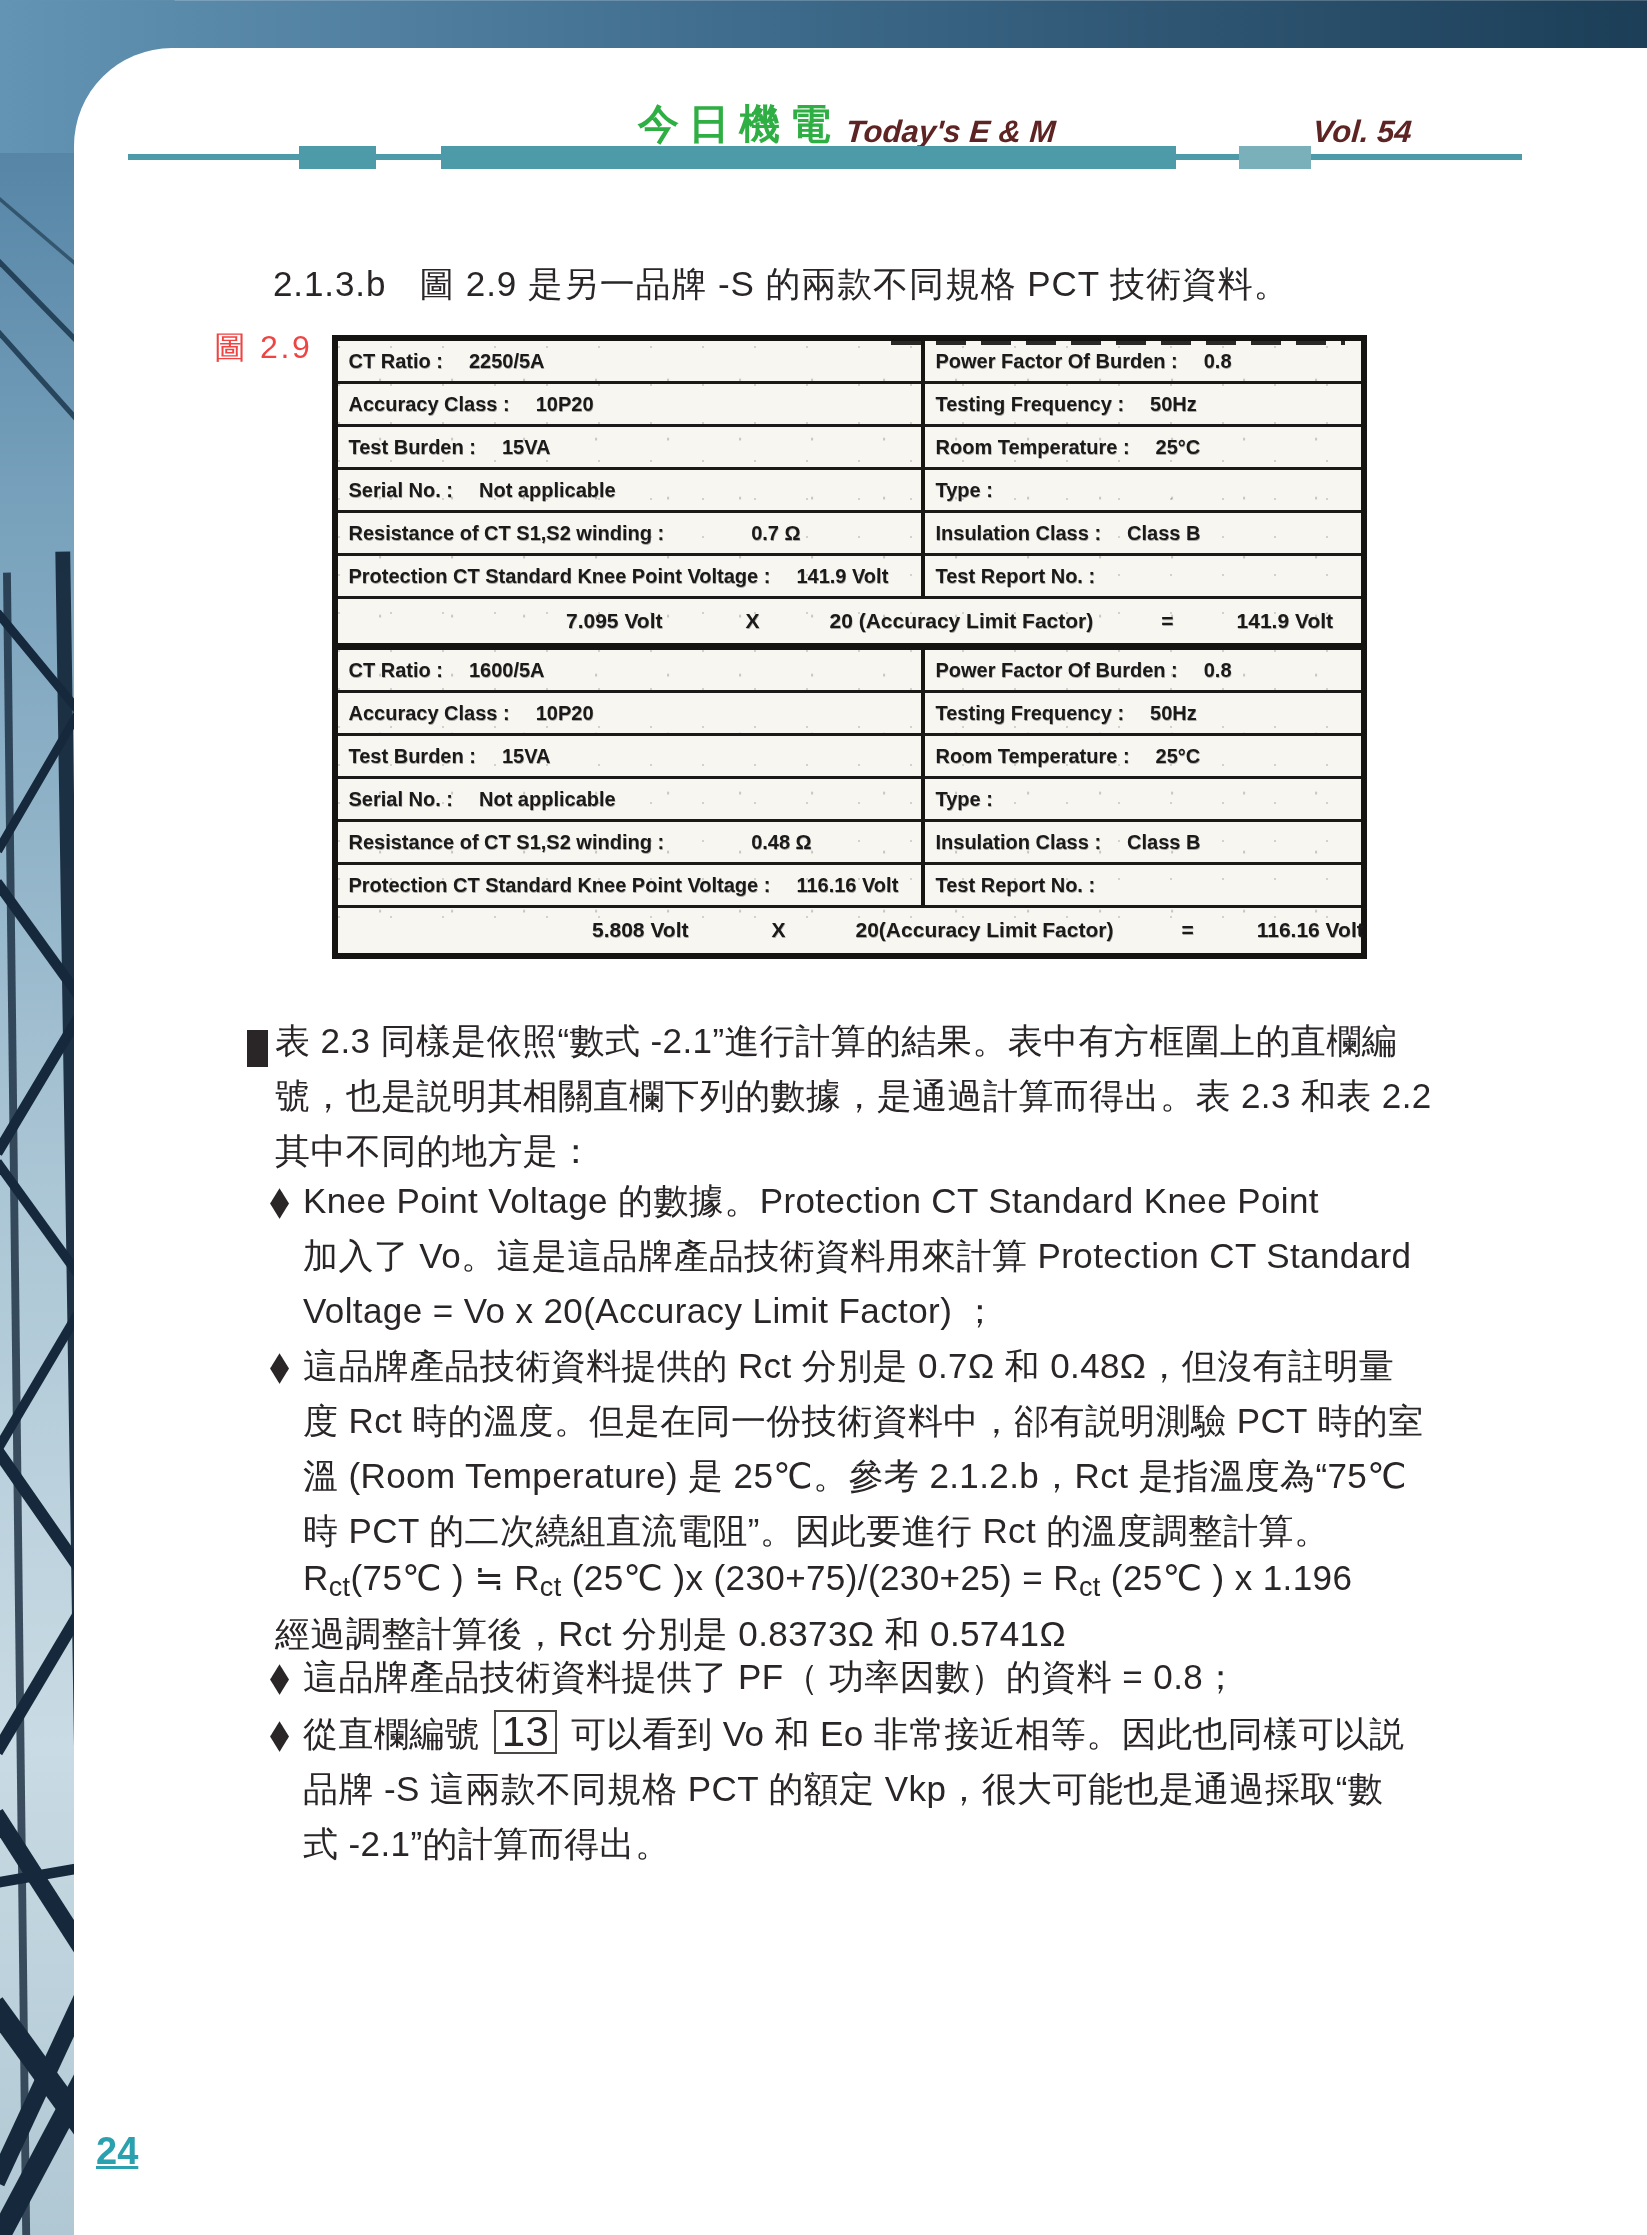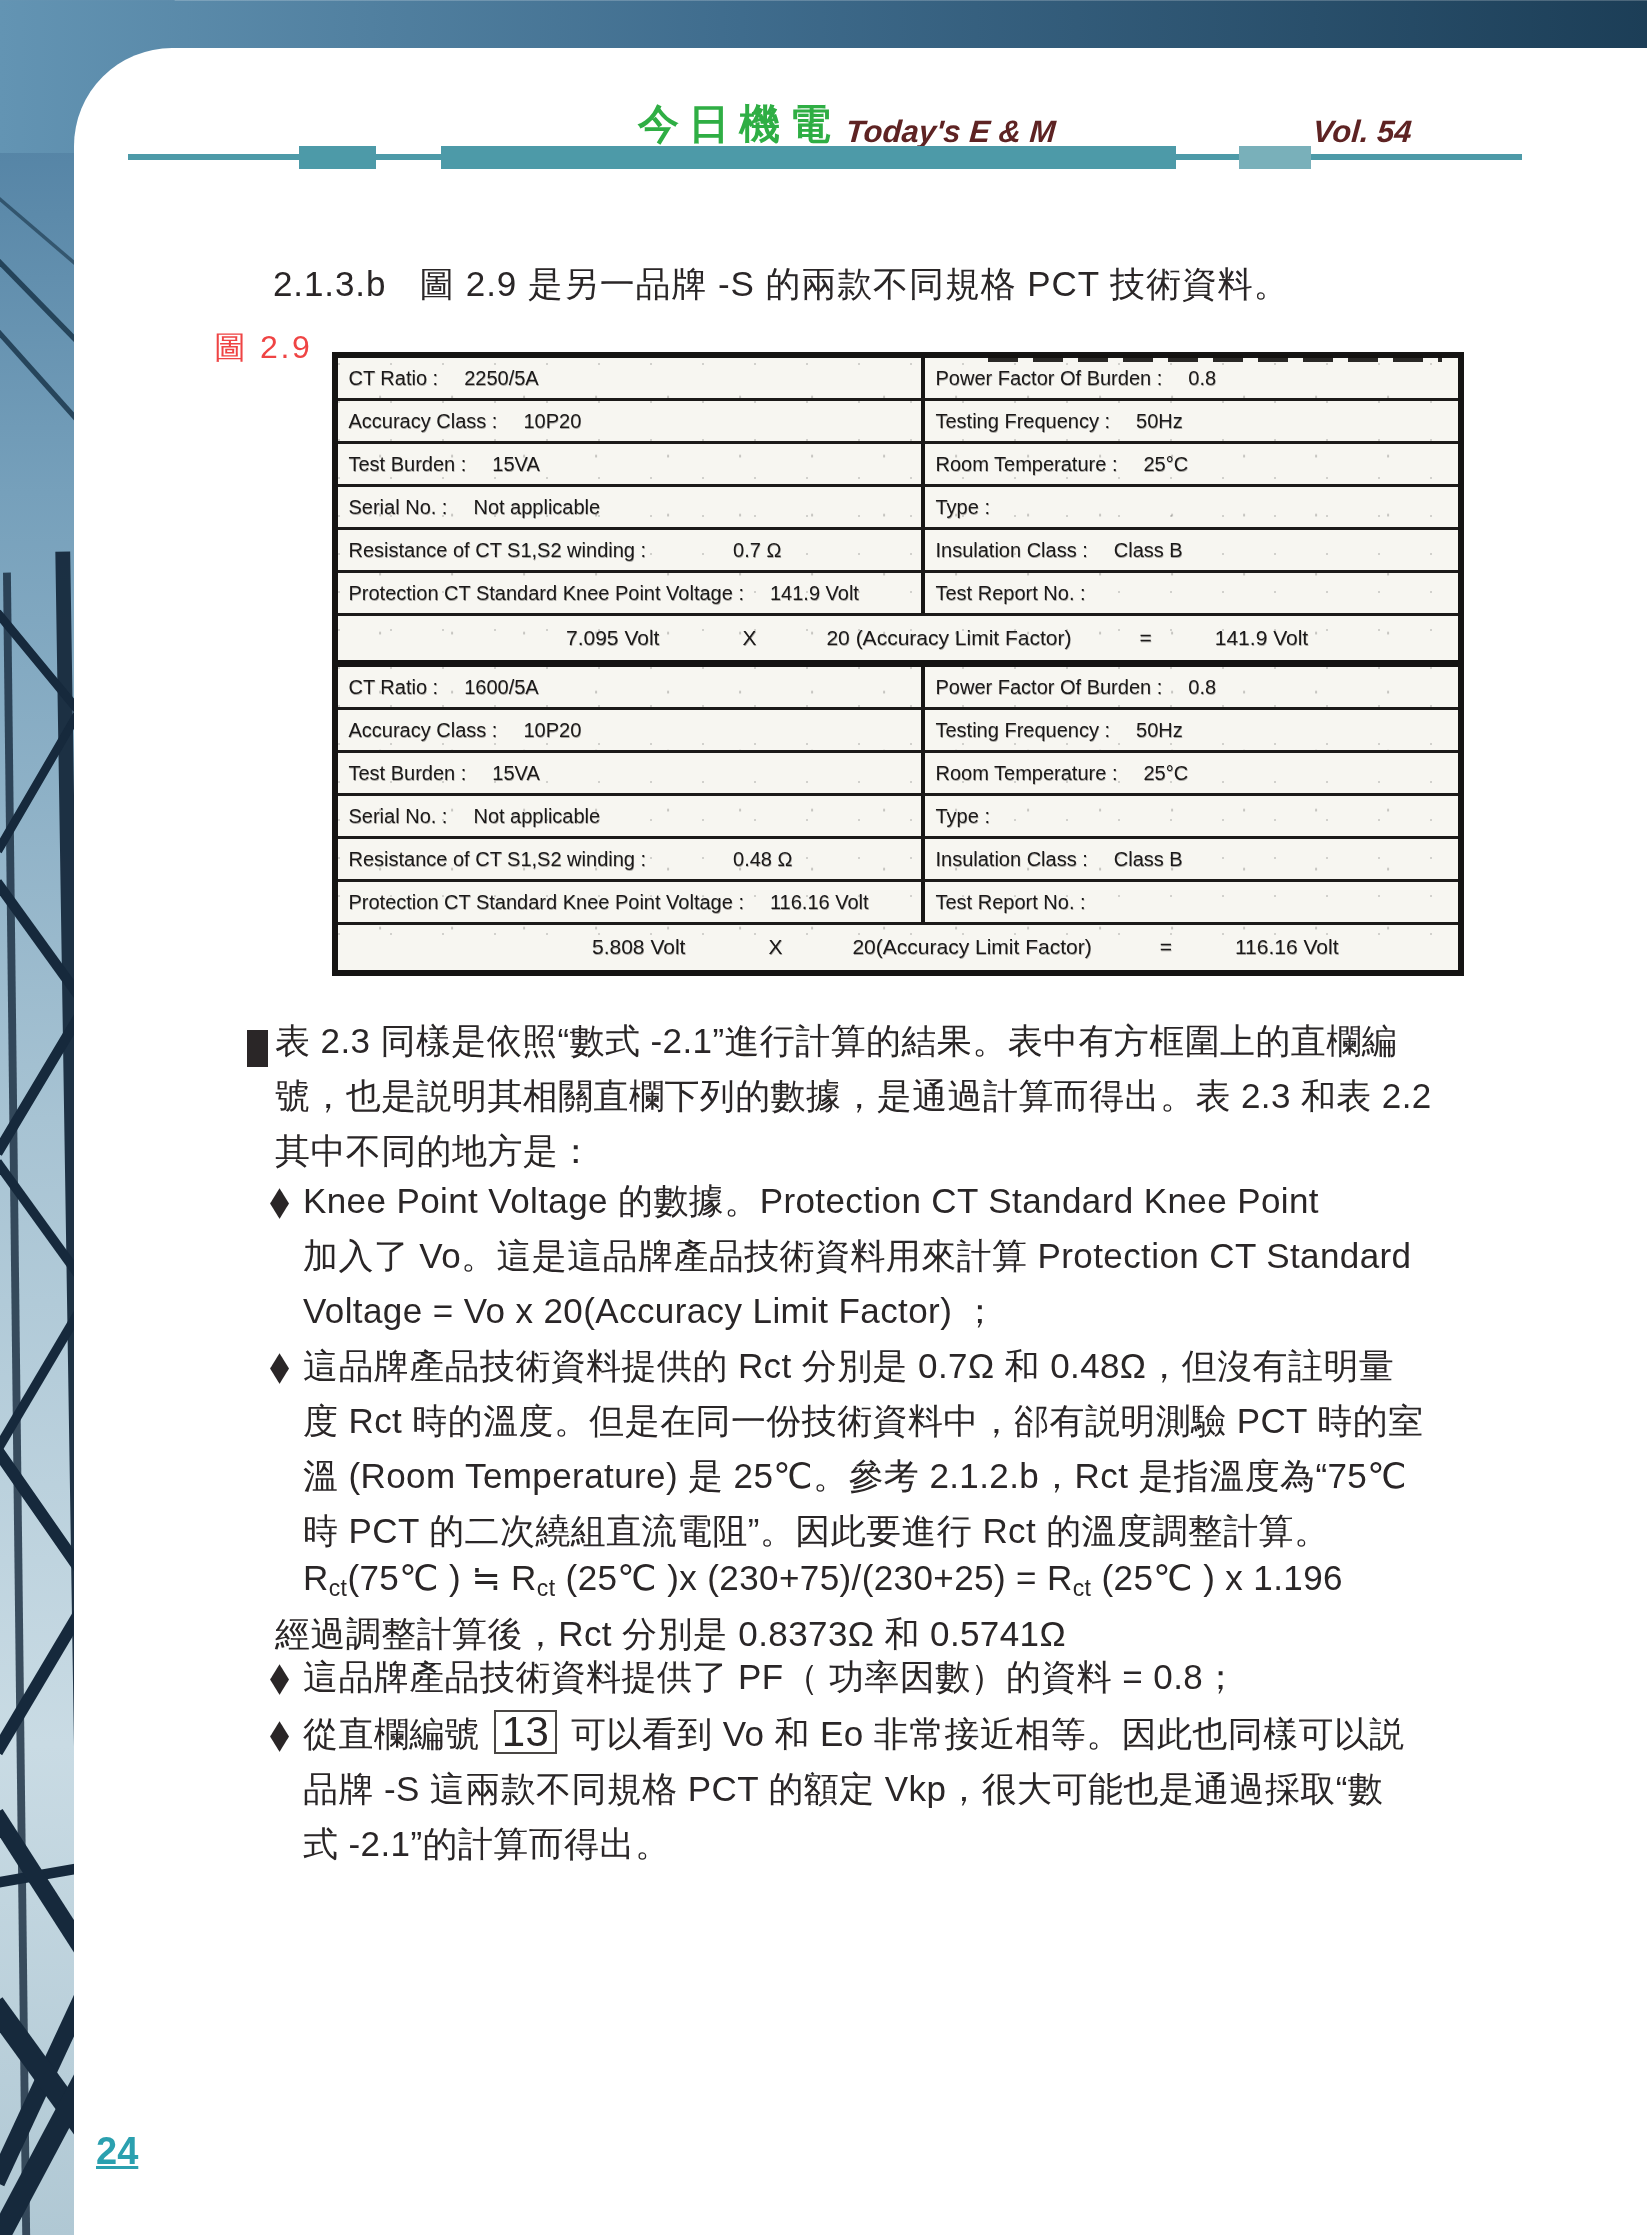--- a/index.html
+++ b/index.html
@@ -26,22 +26,22 @@
   .seg-c { left:1165px; width:72px; background:#79b0ba; }
 
   
   .sec-head { position:absolute; left:199px; top:213px; font-size:35px; color:#2a2627;
               letter-spacing:0.9px; white-space:nowrap; }
   .sec-head .num { margin-right:33px; }
   .fig-label { position:absolute; left:140px; top:278px; font-size:32px; color:#ef4444;
                letter-spacing:2.6px; white-space:nowrap; }
 
   
-  .ct-table { position:absolute; left:258px; top:304px; width:1132px; height:624px;
-              border:6.1px solid #151413; background:#f7f6f1; color:#1b1919; font-weight:normal;
+  .ct-table { position:absolute; left:258px; top:287px; width:1035px; height:624px;
+              border:6.1px solid #151413; background:#f7f6f1; color:#1b1919; font-weight:bold;
               background-image:
                 radial-gradient(circle, rgba(40,38,36,.28) 0.9px, transparent 1.5px),
                 radial-gradient(circle, rgba(40,38,36,.18) 0.9px, transparent 1.5px);
               background-size:72px 59px, 52px 38px; background-position:6.1px 9.6px, 27px 25px; }
   .ct-table * { text-shadow:0.5px 0.5px 0 rgba(25,22,20,.35); }
   .scan-smudge { position:absolute; top:-3.5px; right:15.7px; width:454px; height:7.9px; opacity:.9;
                  background:repeating-linear-gradient(90deg,#141210 0 30px, rgba(20,18,16,0) 30px 45px); }
   .half { position:relative; }
   .half.t2 { border-top:7.9px solid #141312; }
   .row  { display:flex; height:43px; border-bottom:3.5px solid #1c1a19; }
@@ -57,21 +57,21 @@
   .f4 { margin-left:68px; }  .f5 { margin-left:63px; }
   .t2 .f1 { margin-left:214px; }
 
   
   .pblock { position:absolute; left:229px; width:1240px; line-height:55px;
             font-size:35px; color:#2a2627; letter-spacing:0.4px; white-space:nowrap; }
   .pblock.flush { left:201px; }
   .sq-bullet { position:absolute; left:173px; top:982px; width:21px; height:37px; background:#2a2627; }
   .diamond { position:absolute; left:196px; width:35px; font-size:40px; color:#2a2627;
              line-height:55px; transform:scaleX(.62); transform-origin:left center; }
-  .sub { font-size:23px; vertical-align:-6.1px;text-align:right; }
+  .sub { font-size:27px; vertical-align:-6.1px;text-align:right; }
   .box13 { display:inline-block; border:2.6px solid #4a4644; padding:0 6.1px; margin:0 3.5px;
            line-height:40px; font-size:42px; }
 
   .page-num { position:absolute; left:22px; top:2082px; font-size:38px; font-weight:bold; color:#2ba0af;text-decoration:underline; }
 </style>
 </head>
 <body>
 
 <div class="canvas">
 

